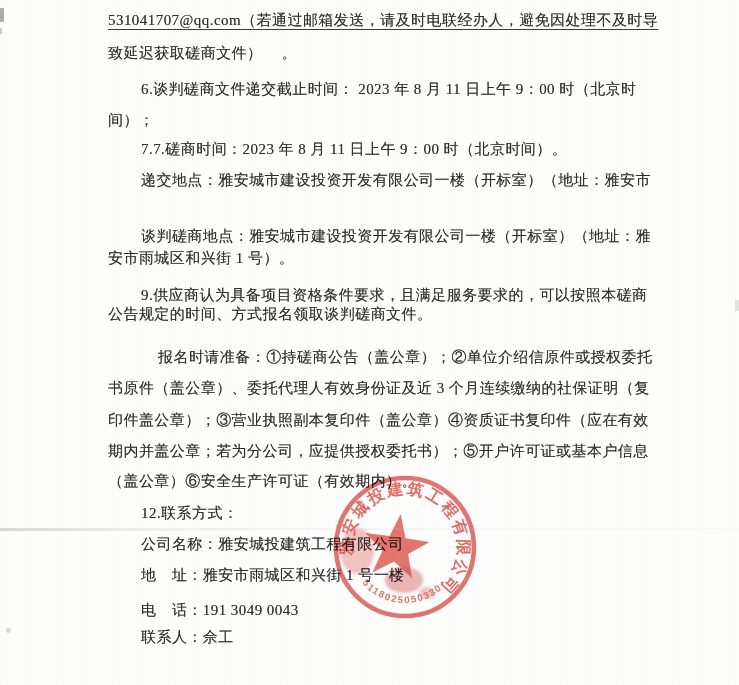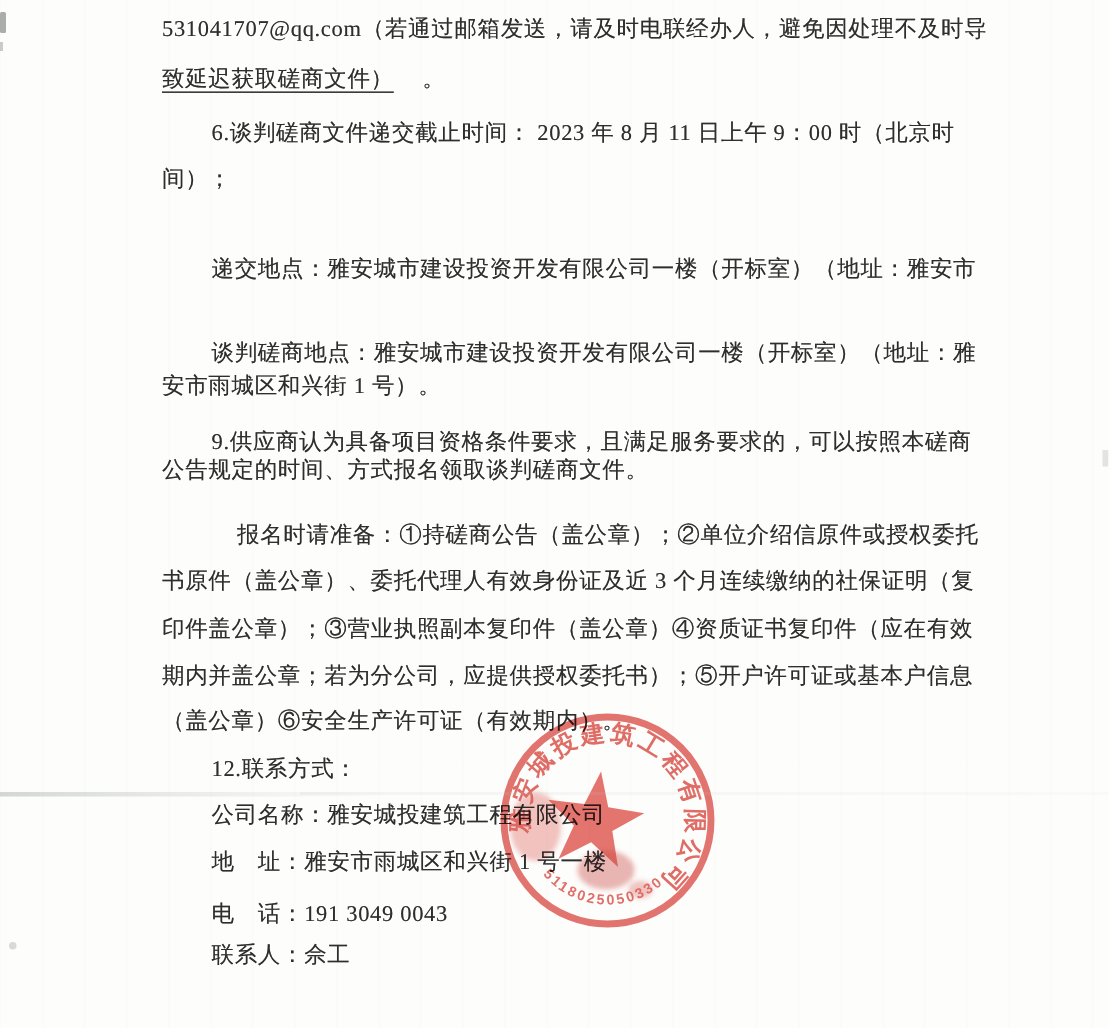--- a/index.html
+++ b/index.html
@@ -15,23 +15,23 @@
       #fdfdfc;
   }
   .ln{
     position:absolute;left:108px;width:528px;height:22px;
     font-size:15px;line-height:21px;letter-spacing:0.45px;
     color:#2e2e2e;white-space:nowrap;
     text-shadow:0 0 0.4px rgba(40,40,40,0.5);
   }
   .ind{text-indent:33px;}
   .ind3{text-indent:50px;}
-  .u{text-underline-offset:4px;text-decoration-thickness:1.1px;text-decoration-color:#3c3c3c;}
+  .u{text-decoration:underline;text-underline-offset:4px;text-decoration-thickness:1.1px;text-decoration-color:#3c3c3c;}
   .u-part{
-    text-decoration:underline;text-underline-offset:4px;text-decoration-thickness:1.1px;text-decoration-color:#3c3c3c;
+    text-underline-offset:4px;text-decoration-thickness:1.1px;text-decoration-color:#3c3c3c;
     padding-right:14px;
   }
   .u-suffix{margin-left:5px;}
   .seal{
     position:absolute;left:320px;top:462px;width:180px;height:180px;
     mix-blend-mode:multiply;opacity:0.92;
   }
   .seal text{font-family:"Liberation Sans","DejaVu Sans",sans-serif;font-weight:bold;}
   .artifact{position:absolute;pointer-events:none;}
   .streak{
@@ -51,20 +51,21 @@
 <body>
 
 <div class="page">
 
   <div class="ln u" style="top:10px">531041707@qq.com（若通过邮箱发送，请及时电联经办人，避免因处理不及时导</div>
 
   <div class="ln" style="top:43px"><span class="u-part">致延迟获取磋商文件）</span><span class="u-suffix">。</span></div>
 
   <div class="ln ind" style="top:79px">6.谈判磋商文件递交截止时间： 2023 年 8 月 11 日上午 9：00 时（北京时</div>
   <div class="ln" style="top:110px">间）；</div>
+  <div class="ln ind" style="top:139px">7.7.磋商时间：2023 年 8 月 11 日上午 9：00 时（北京时间）。</div>
   <div class="ln ind" style="top:170px">递交地点：雅安城市建设投资开发有限公司一楼（开标室）（地址：雅安市</div>
   <div class="ln ind" style="top:226px">谈判磋商地点：雅安城市建设投资开发有限公司一楼（开标室）（地址：雅</div>
   <div class="ln" style="top:248px">安市雨城区和兴街 1 号）。</div>
   <div class="ln ind" style="top:285px">9.供应商认为具备项目资格条件要求，且满足服务要求的，可以按照本磋商</div>
   <div class="ln" style="top:304px">公告规定的时间、方式报名领取谈判磋商文件。</div>
   <div class="ln ind3" style="top:347px">报名时请准备：①持磋商公告（盖公章）；②单位介绍信原件或授权委托</div>
   <div class="ln" style="top:378px">书原件（盖公章）、委托代理人有效身份证及近 3 个月连续缴纳的社保证明（复</div>
   <div class="ln" style="top:410px">印件盖公章）；③营业执照副本复印件（盖公章）④资质证书复印件（应在有效</div>
   <div class="ln" style="top:471px">（盖公章）⑥安全生产许可证（有效期内）。</div>
   <div class="ln" style="top:441px">期内并盖公章；若为分公司，应提供授权委托书）；⑤开户许可证或基本户信息</div>

